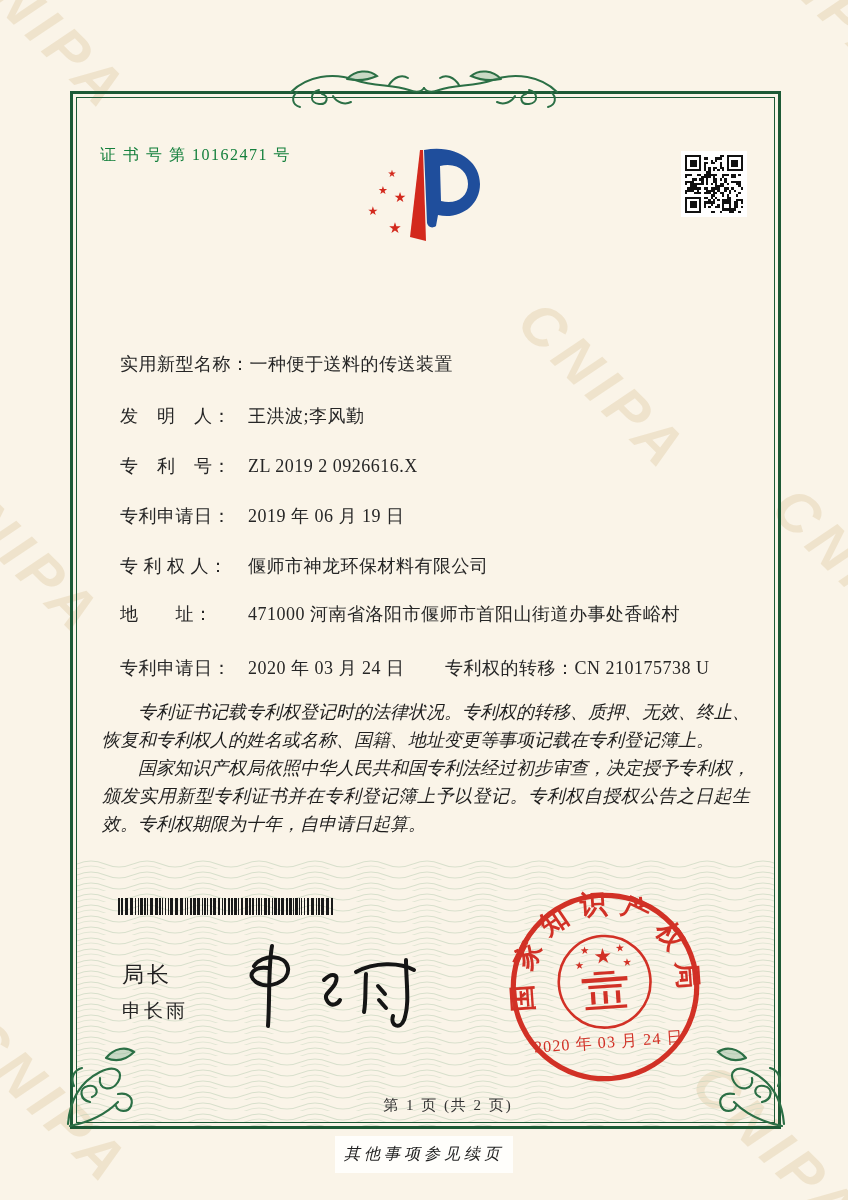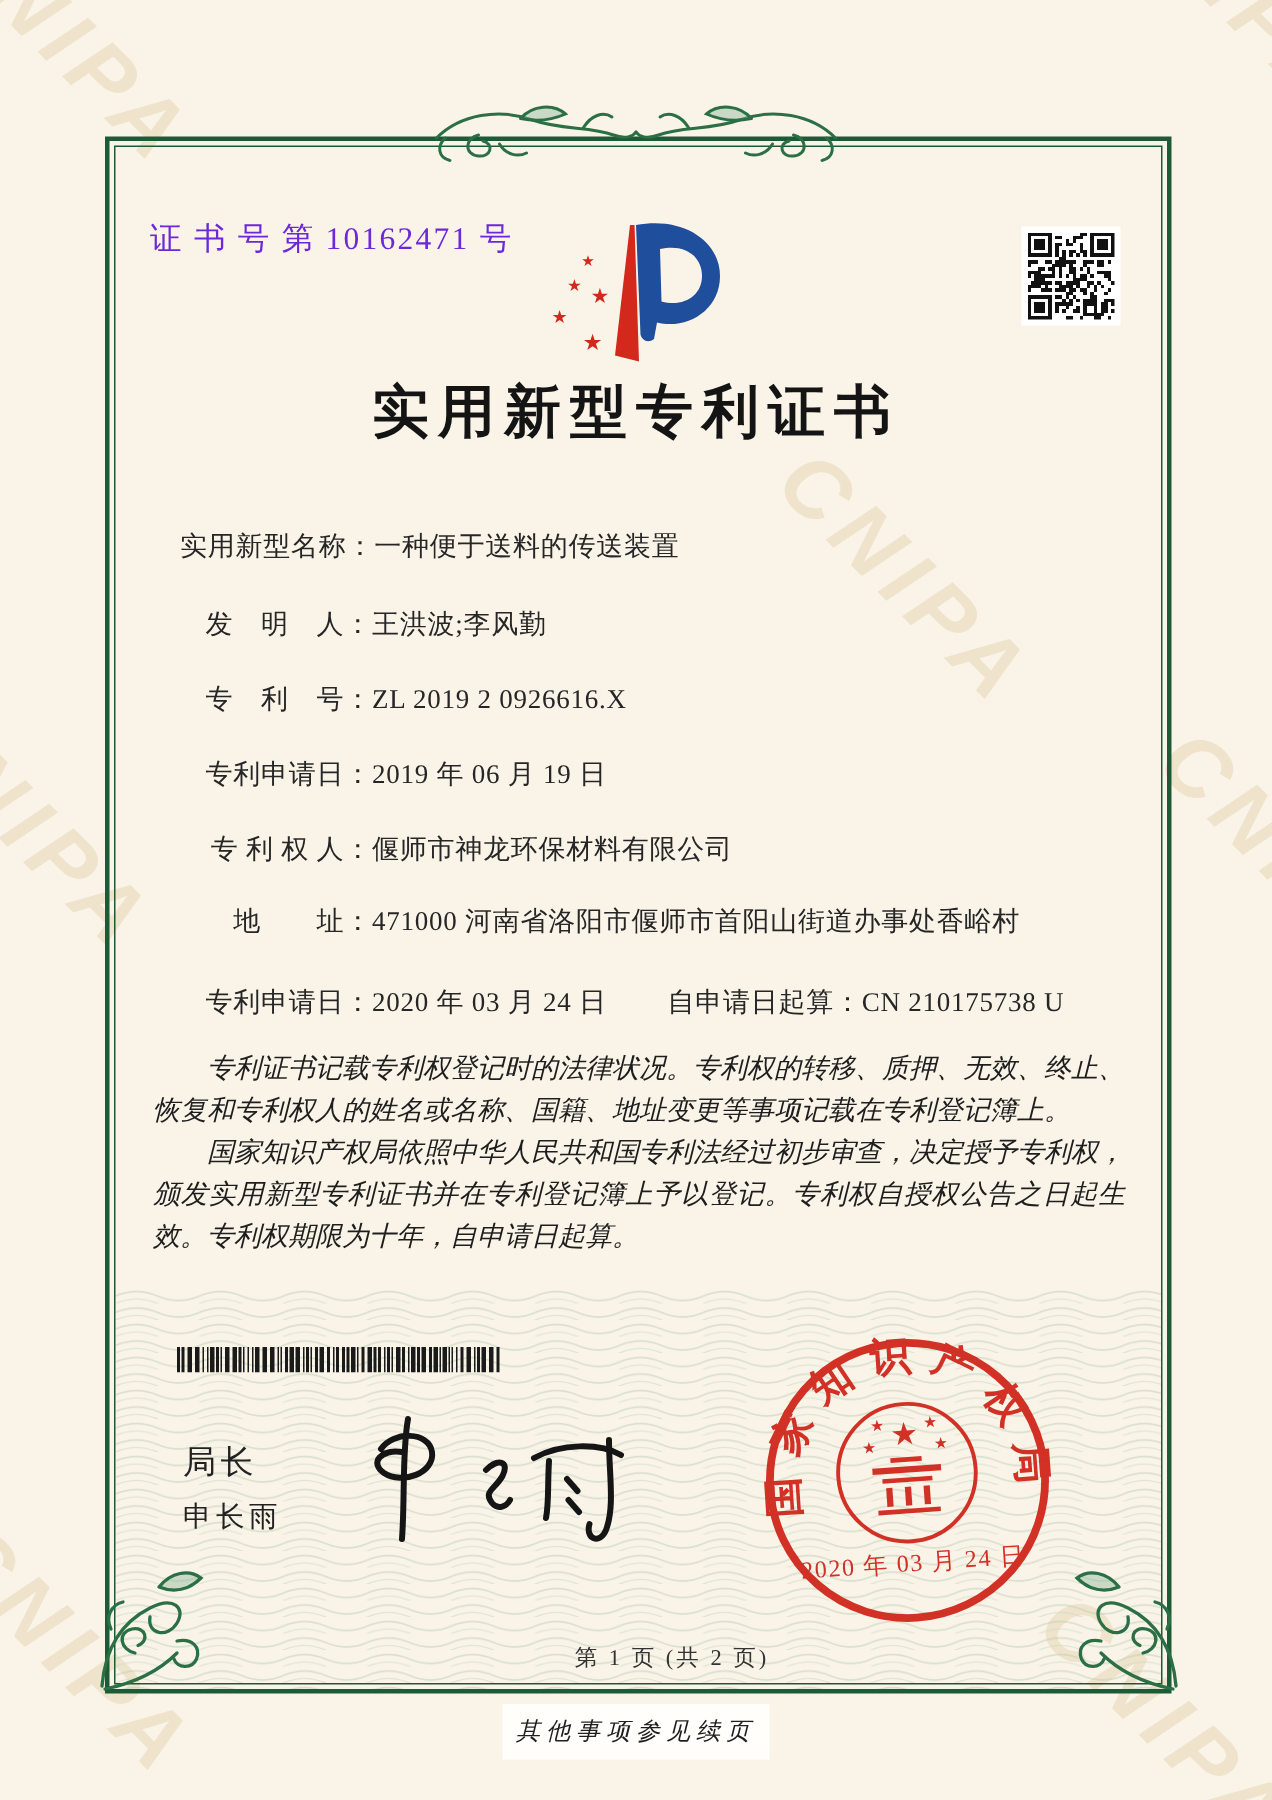--- a/index.html
+++ b/index.html
@@ -21,31 +21,31 @@
   .frame{position:absolute;left:70px;top:91px;width:711px;height:1038px;border:3px solid #1d5a36;box-sizing:border-box;}
   .frame::after{content:"";position:absolute;inset:3px;border:1px solid #1d5a36;}
 
   .guilloche{position:absolute;left:77px;top:858px;}
 
   .ornament{position:absolute;}
   .orn-top{left:289px;top:64px;}
   .orn-bl{left:60px;top:1040px;}
   .orn-br{left:700px;top:1040px;transform:scaleX(-1);}
 
-  .cert-no{position:absolute;left:100px;top:145px;font-size:21px;letter-spacing:1.5px;color:#6d28d9;}
+  .cert-no{position:absolute;left:100px;top:145px;font-size:16px;letter-spacing:1.5px;color:#15803d;}
 
   .logo{position:absolute;left:356px;top:147px;}
   .qr{position:absolute;left:681px;top:151px;width:66px;height:66px;background:#fff;padding:4px;box-sizing:border-box;}
   .qr svg{display:block;width:100%;height:100%;}
 
   .title{position:absolute;left:0;top:249px;width:100%;text-align:center;
          font-size:38px;font-weight:700;letter-spacing:6px;color:#141414;}
 
   .frow{position:absolute;left:120px;white-space:nowrap;font-size:18px;color:#262626;letter-spacing:.5px;}
-  .frow .lab{display:inline-block;min-width:128px;text-align:right;}
+  .frow .lab{display:inline-block;min-width:128px;}
   .r1{top:352px}.r2{top:404px}.r3{top:454px}.r4{top:504px}.r5{top:554px}.r6{top:602px}.r7{top:656px}
   .frow .col2{position:absolute;left:325px;top:0;white-space:nowrap;}
 
   .body-text{position:absolute;left:102px;top:698px;width:648px;font-size:18px;line-height:1.56;
              font-style:italic;color:#1e1e1e;text-align:justify;}
   .body-text p{margin:0;text-indent:2em;}
 
   .barcode{position:absolute;left:118px;top:898px;width:218px;height:17px;}
   .barcode svg{display:block;width:100%;height:100%;}
 
@@ -354,21 +354,20 @@
           <rect x="11" y="24" width="1" height="1"></rect>
           <rect x="12" y="24" width="1" height="1"></rect>
           <rect x="15" y="24" width="1" height="1"></rect>
           <rect x="19" y="24" width="1" height="1"></rect>
           <rect x="20" y="24" width="1" height="1"></rect>
           <rect x="23" y="24" width="1" height="1"></rect>
         </g>
     </svg>
   </div>
 
-  <div class="title">实用新型专利证书</div>
 
   <div class="frow r1">
     <span class="lab">实用新型名称：</span><span>一种便于送料的传送装置</span>
   </div>
   <div class="frow r2">
     <span class="lab">发　明　人：</span><span>王洪波;李风勤</span>
   </div>
   <div class="frow r3">
     <span class="lab">专　利　号：</span><span>ZL 2019 2 0926616.X</span>
   </div>
@@ -376,21 +375,21 @@
     <span class="lab">专利申请日：</span><span>2019 年 06 月 19 日</span>
   </div>
   <div class="frow r5">
     <span class="lab">专 利 权 人：</span><span>偃师市神龙环保材料有限公司</span>
   </div>
   <div class="frow r6">
     <span class="lab">地　　址：</span><span>471000 河南省洛阳市偃师市首阳山街道办事处香峪村</span>
   </div>
   <div class="frow r7">
     <span class="lab">专利申请日：</span><span>2020 年 03 月 24 日</span>
-    <span class="col2"><span>自申请日起算：</span><span>CN 210175738 U</span></span>
+    <span class="col2"><span>专利权的转移：</span><span>CN 210175738 U</span></span>
   </div>
 
   <div class="body-text">
     <p>专利证书记载专利权登记时的法律状况。专利权的转移、质押、无效、终止、恢复和专利权人的姓名或名称、国籍、地址变更等事项记载在专利登记簿上。</p>
     <p>国家知识产权局依照中华人民共和国专利法经过初步审查，决定授予专利权，颁发实用新型专利证书并在专利登记簿上予以登记。专利权自授权公告之日起生效。专利权期限为十年，自申请日起算。</p>
   </div>
 
   <div class="barcode">
     <svg viewBox="0 0 218 17" preserveAspectRatio="none">
         <g id="barcode-bars" fill="#1a1a1a">

